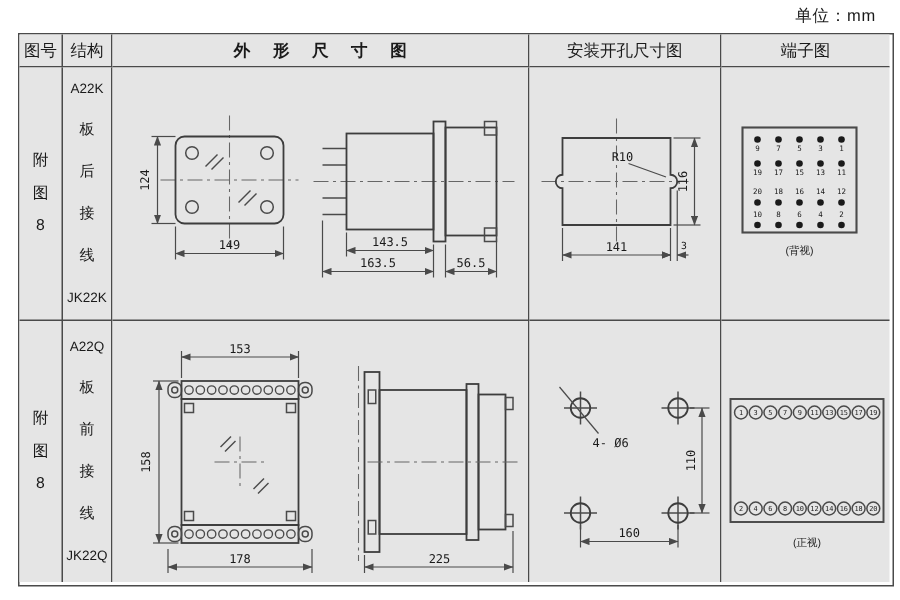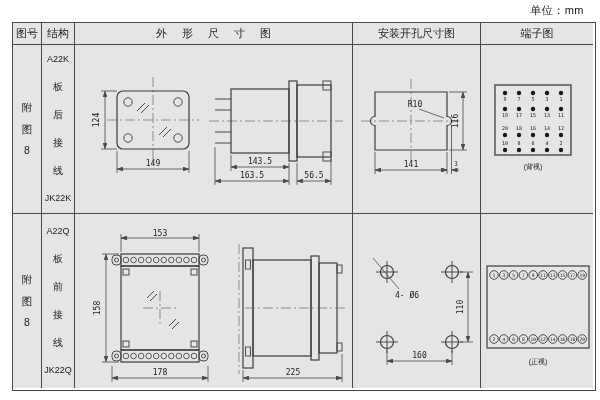--- a/index.html
+++ b/index.html
@@ -23,21 +23,21 @@
   .cell{
     border-right:1px solid #4a4a4a;border-bottom:1px solid #4a4a4a;
     position:relative;box-sizing:border-box;background:#e5e5e5;
   }
   .cell.last-col{border-right:none;}
   .cell.last-row{border-bottom:none;}
   .hdr{
     display:flex;align-items:center;justify-content:center;
     font-size:11px;color:#1a1a1a;white-space:nowrap;
   }
-  .hdr-outline{letter-spacing:6px;text-indent:6px;}
+  .hdr-outline{letter-spacing:6px;text-indent:6px;font-weight:bold;}
   .vert-stack{
     display:flex;flex-direction:column;align-items:center;justify-content:center;
     height:100%;font-size:10.5px;line-height:1;
   }
   .vert-stack.figure{gap:11px;}
   .vert-stack.structure{gap:18px;font-size:10px;}
   .vert-stack .code{font-size:9px;letter-spacing:0;}
   svg{position:absolute;overflow:visible;}
   svg text{
     font-family:"DejaVu Sans Mono","Liberation Mono",monospace;

